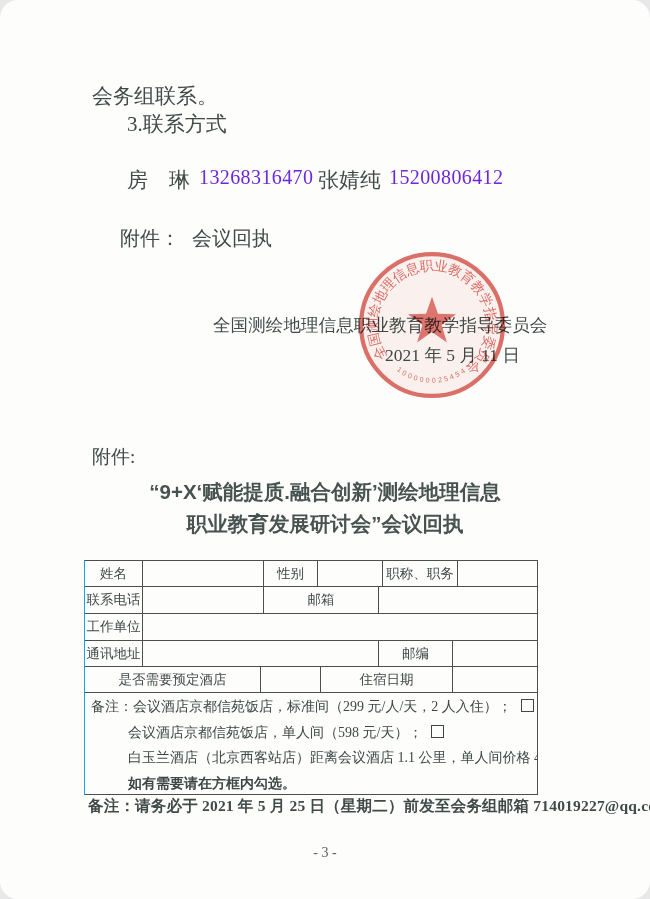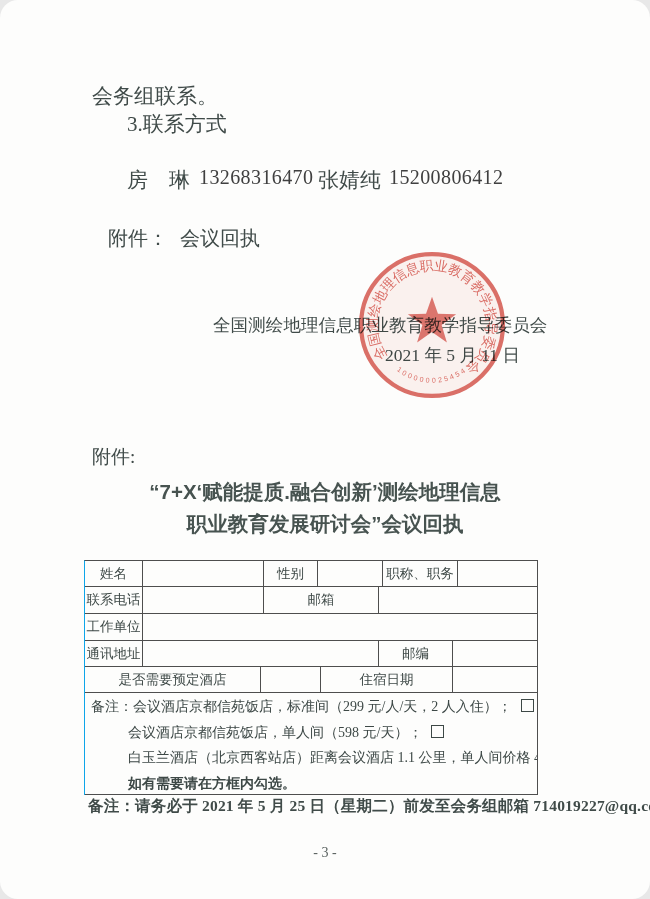--- a/index.html
+++ b/index.html
@@ -13,24 +13,24 @@
   .abs{position:absolute;white-space:nowrap;}
 
   
   #contact-intro{left:92px;top:82px;font-size:21px;}
   #contact-heading{left:127px;top:110px;font-size:21px;}
   .contact-line{left:0;right:0;height:26px;}
   .contact-line .nm{position:absolute;font-size:21px;}
   .contact-line .ph{position:absolute;font-size:20px;letter-spacing:.4px;}
   .n1{left:127px;} .p1{left:199px;} .n2{left:318px;} .p2{left:389px;}
   #contact-row-1{top:138px;} #contact-row-2{top:166px;}
-  .ph.warm{color:#404040;}
+  .ph.warm{color:#6d28d9;}
 
   
-  #attachment-ref{left:108px;top:225px;font-size:20px;}
+  #attachment-ref{left:120px;top:225px;font-size:20px;}
   #attachment-ref .val{margin-left:12px;}
 
   
   #sig-org{left:213px;top:313px;font-size:17.5px;letter-spacing:.1px;}
   #sig-date{left:366px;top:343px;font-size:17.5px;margin-left:19px;}
 
   
   #seal{left:356px;top:249px;width:152px;height:152px;mix-blend-mode:multiply;opacity:.93;}
 
   
@@ -96,21 +96,21 @@
     </defs>
     <text font-size="13.5" fill="#d5544b" fill-opacity="0.92" font-family="'Liberation Serif','DejaVu Serif',serif">
       <textPath href="#sealArc" textLength="252" lengthAdjust="spacingAndGlyphs">全国测绘地理信息职业教育教学指导委员会</textPath>
     </text>
     <text font-size="7" fill="#d5544b" fill-opacity="0.9" letter-spacing="2.4" text-anchor="middle" font-family="'Liberation Sans','DejaVu Sans',sans-serif">
       <textPath href="#sealNumArc" startOffset="50%">100000025454</textPath>
     </text>
   </svg>
 
   <div class="abs" id="attach2-label">附件:</div>
-  <div class="abs title-line" id="title-line-1">“7+X‘赋能提质.融合创新’测绘地理信息</div>
+  <div class="abs title-line" id="title-line-1">“9+X‘赋能提质.融合创新’测绘地理信息</div>
   <div class="abs title-line" id="title-line-2">职业教育发展研讨会”会议回执</div>
 
   <div class="abs" id="form-table">
     <div class="frow">
       <div class="fc h26 w58">姓名</div>
       <div class="fc h26 w121"></div>
       <div class="fc h26 w54">性别</div>
       <div class="fc h26 w65"></div>
       <div class="fc h26 w75">职称、职务</div>
       <div class="fc h26 w80"></div>

